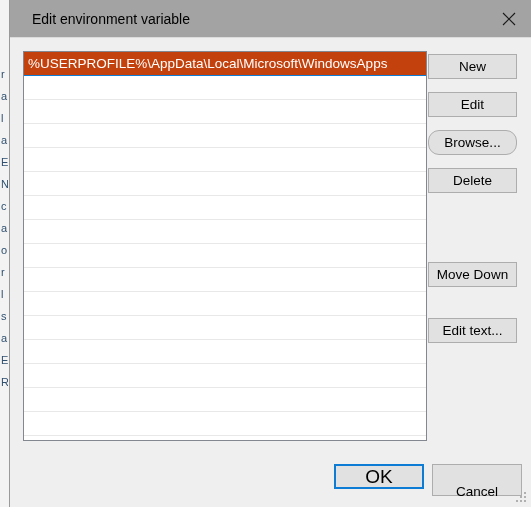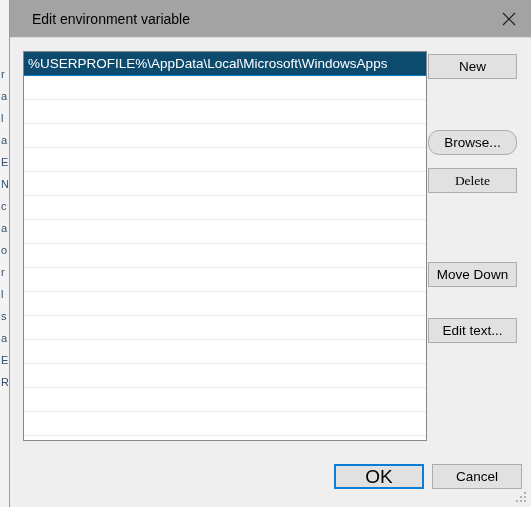--- a/index.html
+++ b/index.html
@@ -94,21 +94,21 @@
     line-height: 24px;
     border-bottom: 1px solid #e8e8e8;
     padding: 0 4px;
     font-size: 13.5px;
     color: #000000;
     white-space: nowrap;
     overflow: hidden;
     box-sizing: border-box;
   }
   .list-row.selected {
-    background: #0c4a6e;
+    background: #c2410c;
     color: #ffffff;
     border-bottom: 1px solid #0c7cd5;
   }
   .list-row.empty { color: transparent; }
 
   
   .btn {
     position: absolute;
     width: 89px;
     height: 25px;
@@ -121,21 +121,21 @@
     text-align: center;
     line-height: 23px;
     cursor: default;
     padding: 0;
     white-space: nowrap;
     overflow: hidden;
   }
   #btn-new       { left: 418px; top: 54px; }
   #btn-edit      { left: 418px; top: 92px; }
   #btn-browse    { left: 418px; top: 130px; border-radius: 11px; }
-  #btn-delete    { left: 418px; top: 168px; font-family: Liberation Serif, serif; }
+  #btn-delete    { left: 418px; top: 168px; }
   #btn-moveup    { left: 418px; top: 224px; }
   #btn-movedown  { left: 418px; top: 262px; }
   #btn-edittext  { left: 418px; top: 318px; }
 
   
   #btn-ok {
     position: absolute;
     left: 324px;
     top: 464px;
     width: 90px;
@@ -159,21 +159,21 @@
     height: 25px;
     background: #e1e1e1;
     border: 1px solid #adadad;
     box-sizing: border-box;
     font-family: "Liberation Sans", sans-serif;
     font-size: 13.5px;
     color: #000000;
     text-align: center;
     line-height: 23px;
     cursor: default;
-    padding: 0;
+    padding: 15px;
   }
 
   
   #resize-grip {
     position: absolute;
     right: 3px;
     bottom: 3px;
     width: 13px;
     height: 13px;
     cursor: nwse-resize;
@@ -231,20 +231,21 @@
     <div class="list-row empty"></div>
     <div class="list-row empty"></div>
     <div class="list-row empty"></div>
     <div class="list-row empty"></div>
     <div class="list-row empty"></div>
     <div class="list-row empty"></div>
     <div class="list-row empty"></div>
   </div>
 
   <button class="btn" id="btn-new">New</button>
+  <button class="btn" id="btn-edit">Edit</button>
   <button class="btn" id="btn-browse">Browse...</button>
   <button class="btn" id="btn-delete">Delete</button>
   <button class="btn" id="btn-edittext">Edit text...</button>
   <button class="btn" id="btn-movedown">Move Down</button>
 
   <button id="btn-ok">OK</button>
   <button id="btn-cancel">Cancel</button>
 
   <div id="resize-grip">
     <i style="left:9px;  top:1px;"></i>

